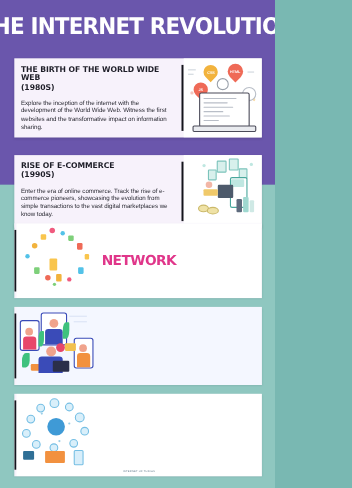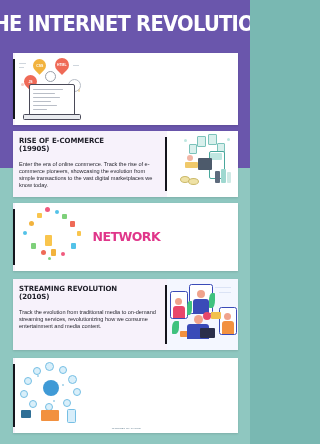--- a/index.html
+++ b/index.html
@@ -89,20 +89,24 @@
 <div id="page">
 
   <div class="bg-purple"></div>
   <div class="bg-teal"></div>
 
   <div class="title-wrap">
     <div class="title">THE INTERNET REVOLUTION</div>
   </div>
 
   <div class="card" style="top:53px;height:72px;">
+    <div class="txt">
+      <h3><span>THE BIRTH OF THE WORLD WIDE WEB</span><br><span>(1980S)</span></h3>
+      <p>Explore the inception of the internet with the development of the World Wide Web. Witness the first websites and the transformative impact on information sharing.</p>
+    </div>
     <div class="divider"></div>
     <div class="art">
       <div class="ln" style="left:4px;top:10px;width:7px;height:1px;"></div>
       <div class="ln" style="left:4px;top:14px;width:5px;height:1px;"></div>
       <div class="ln" style="left:58px;top:12px;width:6px;height:1px;"></div>
       <div class="dot" style="left:6px;top:30px;width:3px;height:3px;background:#f4c6bf;"></div>
       <div class="dot" style="left:63px;top:36px;width:2.5px;height:2.5px;background:#f9dca9;"></div>
       <div class="a1-gear" style="left:30px;top:18px;width:9px;height:9px;"></div>
       <div class="a1-gear" style="left:53px;top:26px;width:11px;height:11px;border-color:#b8bec7;"></div>
       <div class="a1-pin" style="left:18px;top:6px;width:13px;height:13px;background:#f2b33d;">
@@ -119,21 +123,21 @@
           <i style="top:8px;width:22px;"></i>
         <i style="top:12px;width:27px;"></i>
           <i style="top:16px;width:18px;"></i>
         <i style="top:20px;width:24px;"></i>
           <i style="top:24px;width:14px;"></i>
       </div>
       <div class="a1-base"></div>
     </div>
   </div>
 
-  <div class="card" style="top:131px;height:66px;">
+  <div class="card" style="top:141px;height:66px;">
     <div class="txt">
       <h3><span>RISE OF E-COMMERCE</span><br><span>(1990S)</span></h3>
       <p>Enter the era of online commerce. Track the rise of e-commerce pioneers, showcasing the evolution from simple transactions to the vast digital marketplaces we know today.</p>
     </div>
     <div class="divider"></div>
     <div class="art">
       <div class="a2-doc" style="left:30px;top:5px;width:7px;height:9px;"></div>
       <div class="a2-doc" style="left:41px;top:3px;width:7px;height:9px;"></div>
       <div class="a2-doc" style="left:22px;top:13px;width:6px;height:8px;"></div>
       <div class="a2-doc" style="left:50px;top:12px;width:6px;height:8px;"></div>
@@ -168,24 +172,20 @@
       <div class="dot" style="left:26px;top:47px;width:5px;height:5px;background:#ef6a57;"></div>
       <div class="sq" style="left:36px;top:46px;width:5px;height:7px;background:#f2b33d;border-radius:1px;"></div>
       <div class="dot" style="left:46px;top:49px;width:4px;height:4px;background:#f05a7e;"></div>
       <div class="dot" style="left:33px;top:54px;width:3px;height:3px;background:#7ed07a;"></div>
       <div class="sq" style="left:30px;top:32px;width:7px;height:11px;background:#f9c54d;border-radius:1px;"></div>
       <div class="a3-word">NETWORK</div>
     </div>
   </div>
 
   <div class="card" style="top:279px;height:71px;">
-    <div class="txt">
-      <h3><span>STREAMING REVOLUTION</span><br><span>(2010S)</span></h3>
-      <p>Track the evolution from traditional media to on-demand streaming services, revolutionizing how we consume entertainment and media content.</p>
-    </div>
     <div class="divider"></div>
     <div class="art" style="background:#f4f7ff;">
       <div class="ln" style="left:48px;top:8px;width:16px;height:1px;background:#dbe3f5;"></div>
       <div class="ln" style="left:52px;top:13px;width:12px;height:1px;background:#dbe3f5;"></div>
       <div class="a4-frame" style="left:3px;top:12px;width:16px;height:26px;">
         <div class="a4-head" style="left:4.5px;top:6px;width:7px;height:7px;background:#f0a38c;"></div>
         <div class="a4-body" style="left:2px;top:14px;width:12px;height:12px;background:#e8476a;"></div>
       </div>
       <div class="a4-frame" style="left:22px;top:5px;width:22px;height:28px;">
         <div class="a4-head" style="left:7px;top:5px;width:8px;height:8px;background:#f0a38c;"></div>

